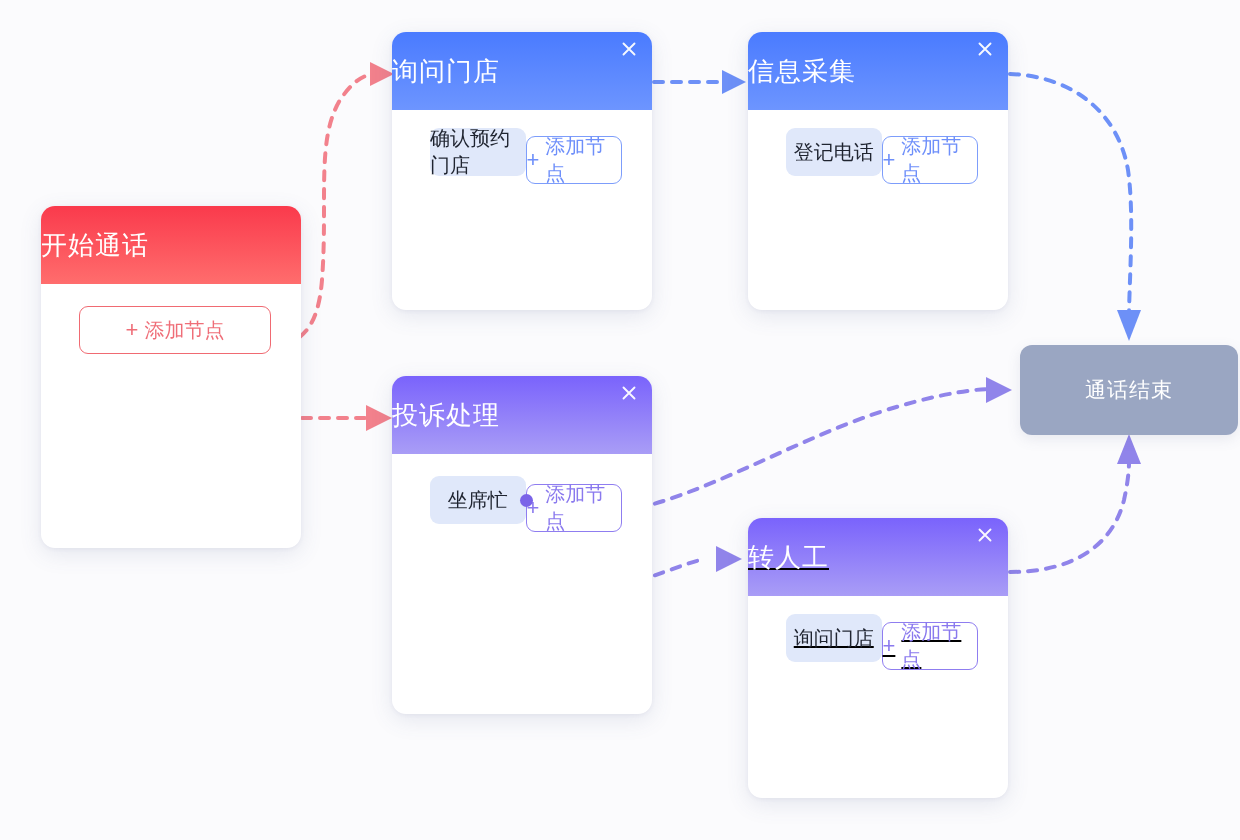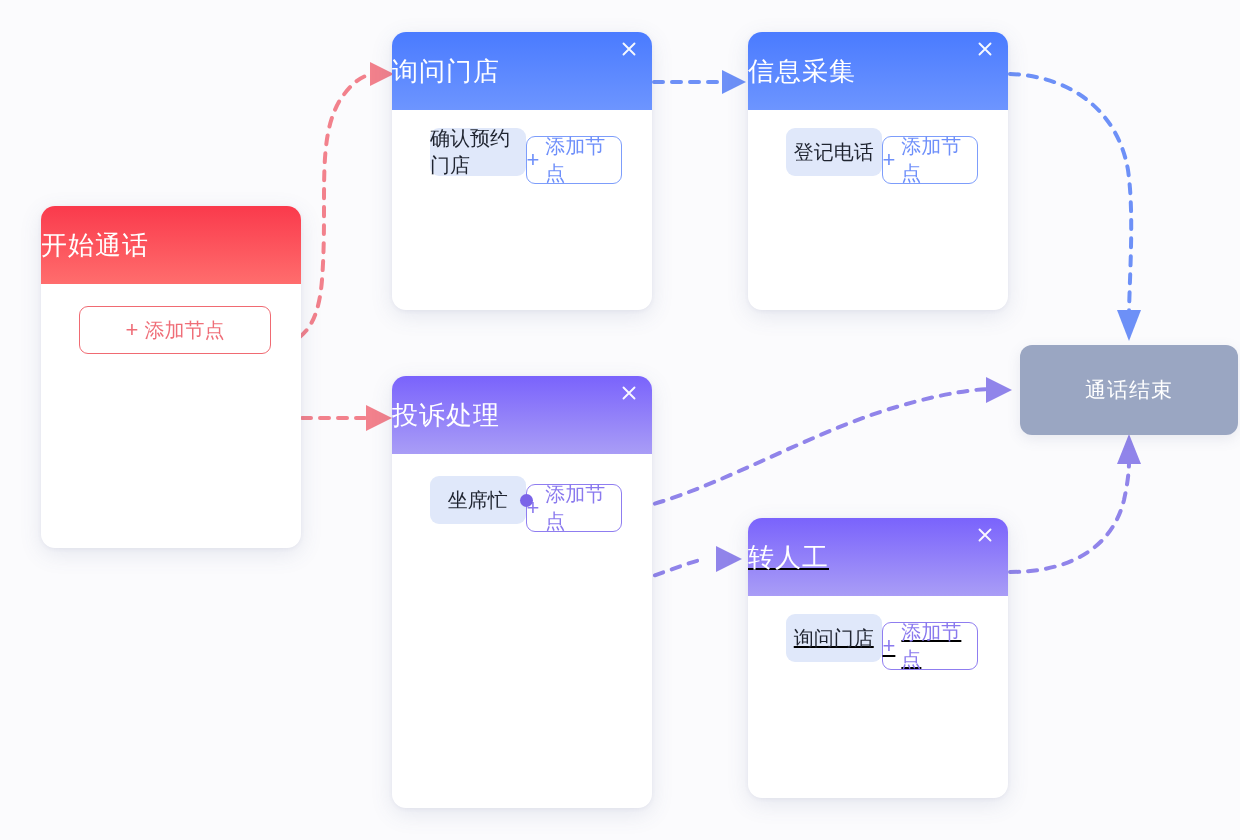--- a/index.html
+++ b/index.html
@@ -107,21 +107,21 @@
   }
   .add-node-btn .plus { font-size: 22px; line-height: 1; }
   .add-node-btn.red    { border: 1.5px solid #f06a72; color: #ef6e78; }
   .add-node-btn.blue   { border: 1.5px solid #7d9dfb; color: #6e8ffa; }
   .add-node-btn.purple { border: 1.5px solid #8f7df0; color: #8a79ee; }
 
   
   #node-start        { left: 41px;  top: 206px; width: 260px; height: 342px; }
   #node-ask-store    { left: 392px; top: 32px;  width: 260px; height: 278px; }
   #node-collect-info { left: 748px; top: 32px;  width: 260px; height: 278px; }
-  #node-complaint    { left: 392px; top: 376px; width: 260px; height: 432px; }
+  #node-complaint    { left: 392px; top: 376px; width: 260px; height: 338px; }
   #node-transfer     { left: 748px; top: 518px; width: 260px; height: 280px; text-decoration: underline; }
 
   #node-start .node-body,
   #node-complaint .node-body { padding-top: 22px; }
 
   .end-node {
     position: absolute;
     left: 1020px;
     top: 345px;
     width: 218px;

